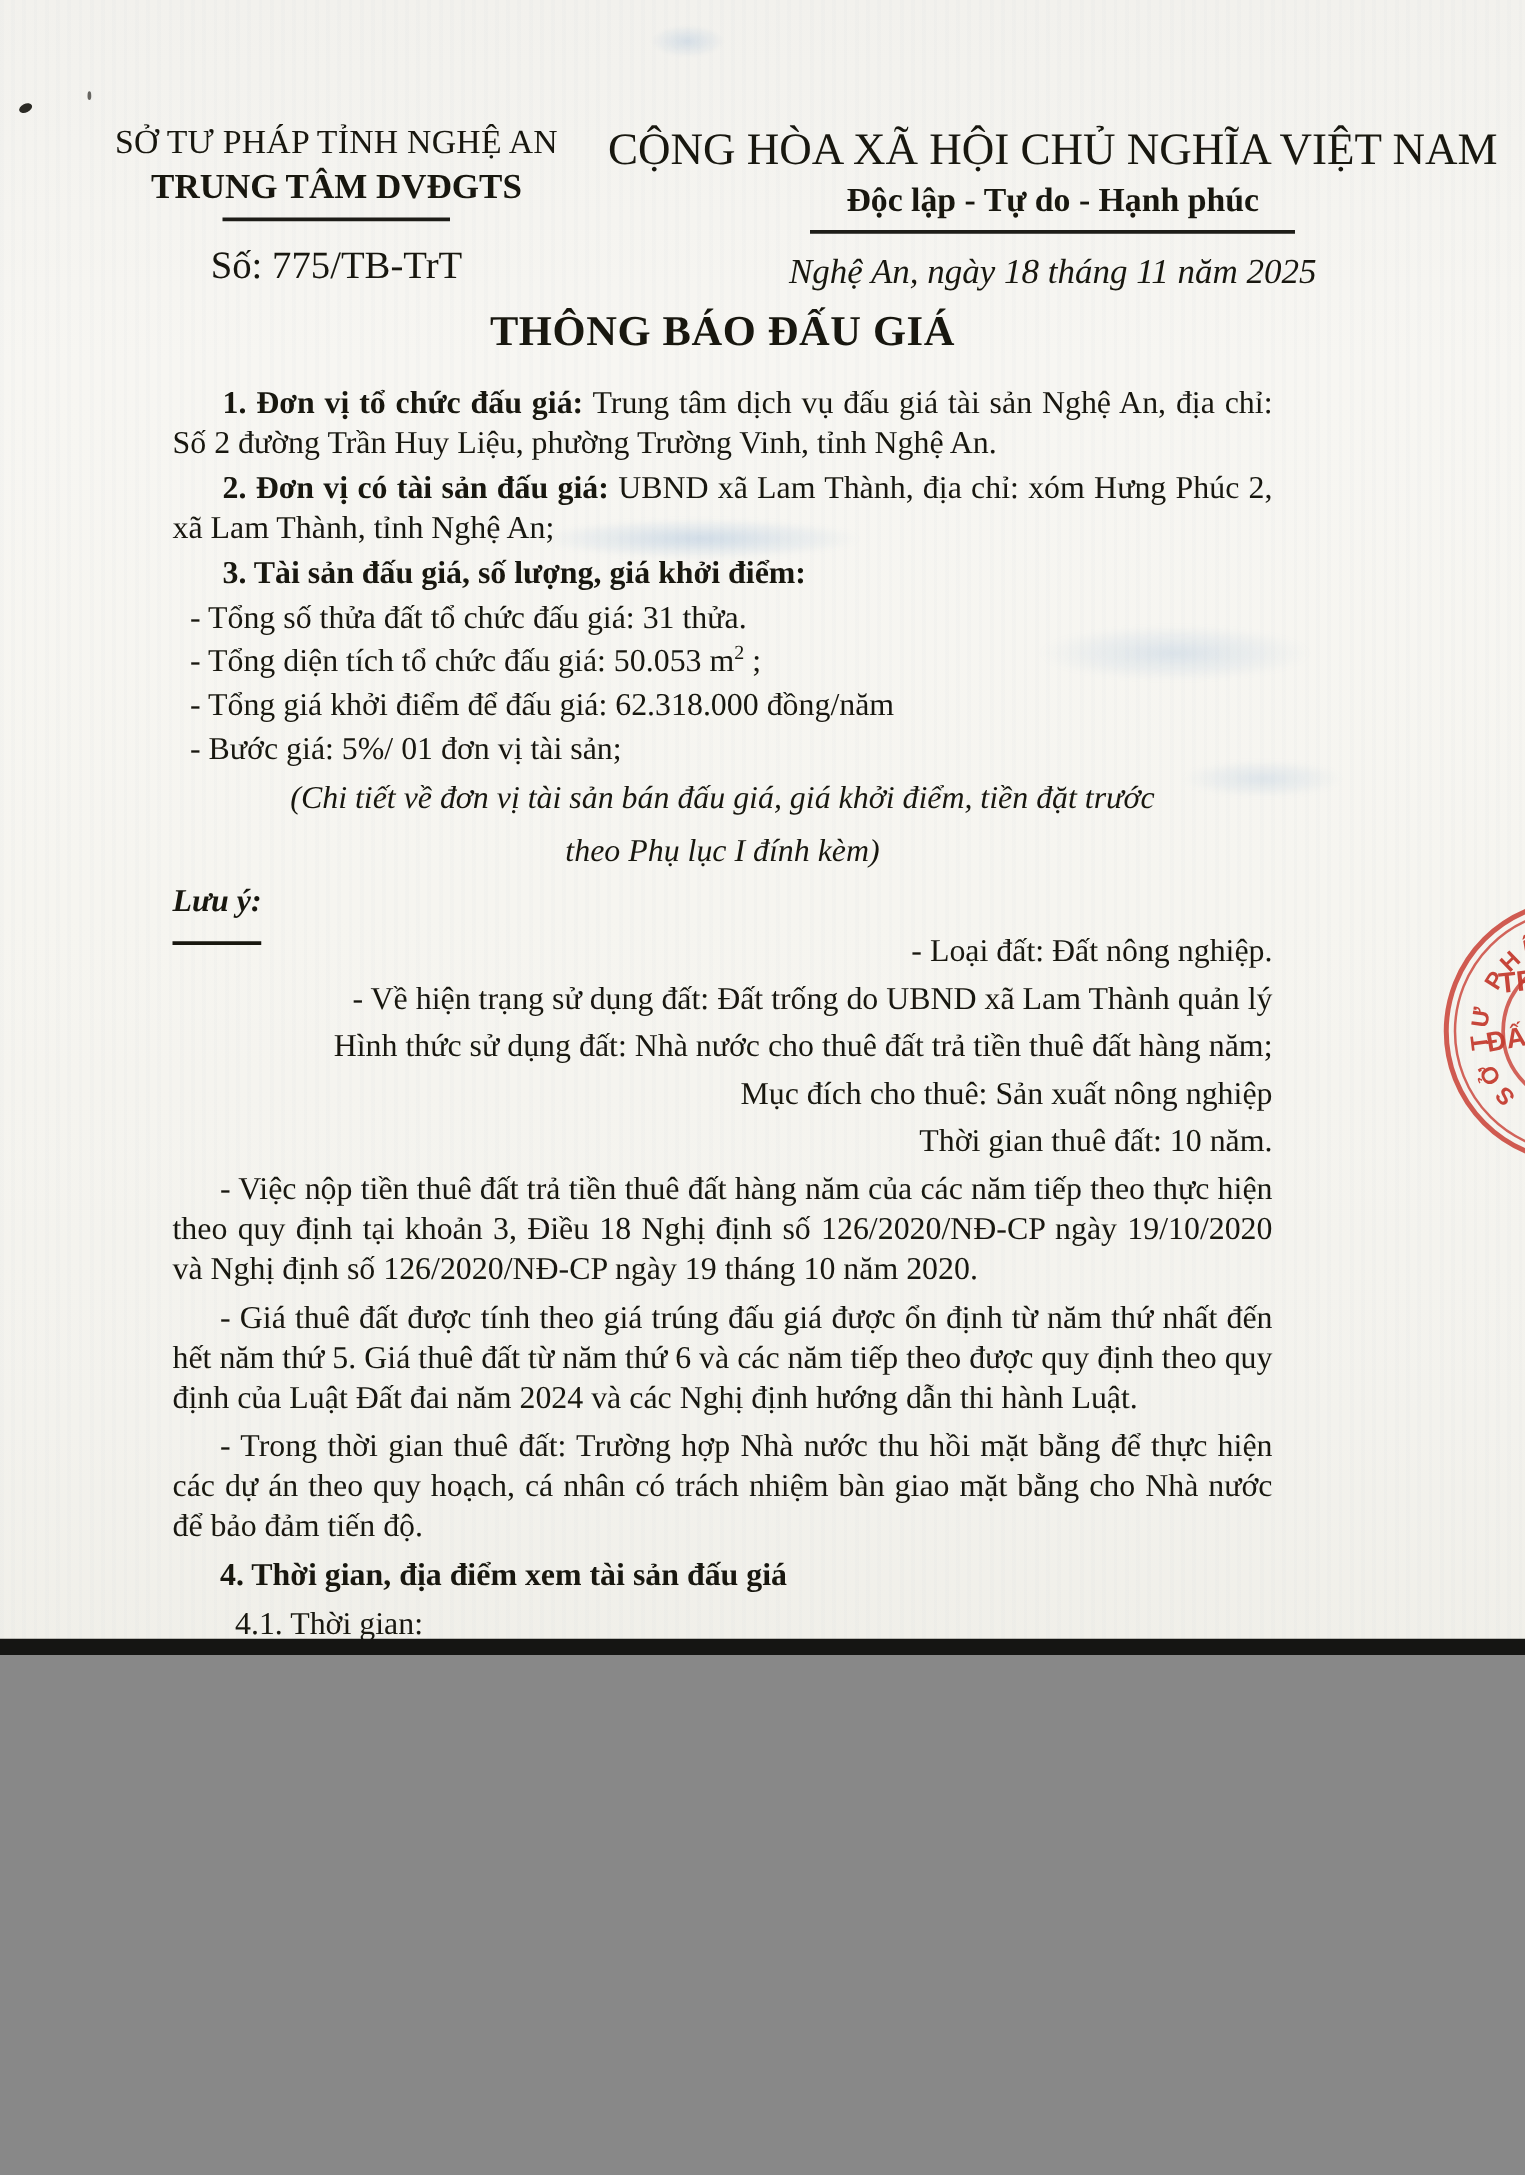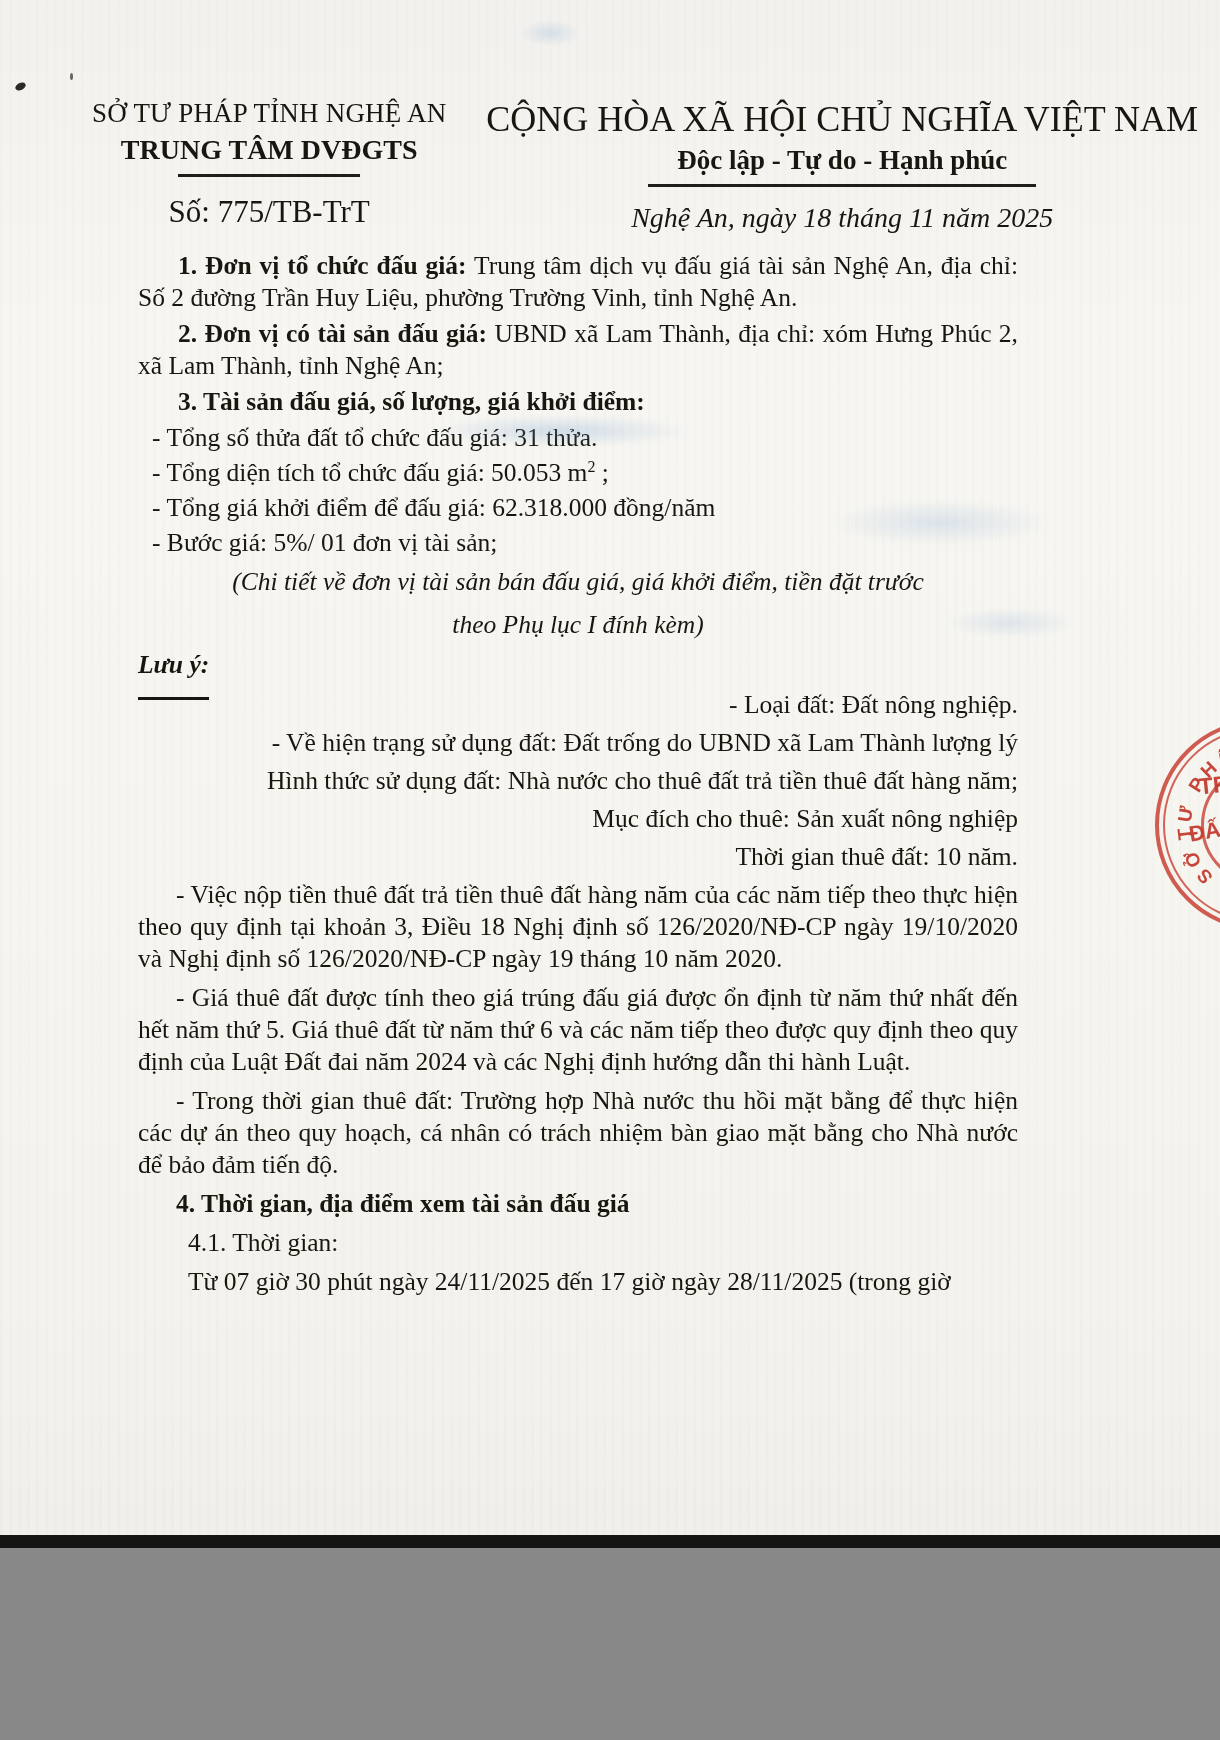--- a/index.html
+++ b/index.html
@@ -1,18 +1,18 @@
 <!DOCTYPE html>
 <html><head>
 <meta charset="utf-8">
 <style>
   html,body{margin:0;padding:0;background:#888;}
   .page{
     position:relative;
-    width:1220px;height:1548px;
+    width:1220px;height:1324px;
     margin:0 auto;
     background:
       repeating-linear-gradient(90deg, rgba(190,200,210,0.06) 0 3px, rgba(255,255,255,0) 3px 9px),
       linear-gradient(180deg,#f2f1ed 0%, #f7f6f2 22%, #f6f5f0 55%, #f3f2ed 86%, #f0efe9 100%);
     overflow:hidden;
     font-family:"Liberation Serif","DejaVu Serif",serif;
     color:#18170f;
   }
   
   .header{position:absolute;top:98px;left:92px;right:88px;display:flex;}
@@ -73,39 +73,40 @@
     </div>
     <div class="header-right">
       <div class="national-title">CỘNG HÒA XÃ HỘI CHỦ NGHĨA VIỆT NAM</div>
       <div class="motto">Độc lập - Tự do - Hạnh phúc</div>
       <div class="rule-right"></div>
       <div class="place-date">Nghệ An, ngày 18 tháng 11 năm 2025</div>
     </div>
   </div>
 
   <div class="content">
+    <div class="doc-title">THÔNG BÁO ĐẤU GIÁ</div>
 
     <p class="num-para"><span class="bold">1. Đơn vị tổ chức đấu giá:</span><span> Trung tâm dịch vụ đấu giá tài sản Nghệ An, địa chỉ: Số 2 đường Trần Huy Liệu, phường Trường Vinh, tỉnh Nghệ An.</span></p>
 
     <p class="num-para"><span class="bold">2. Đơn vị có tài sản đấu giá:</span><span> UBND xã Lam Thành, địa chỉ: xóm Hưng Phúc 2, xã Lam Thành, tỉnh Nghệ An;</span></p>
 
     <p class="num-para bold">3. Tài sản đấu giá, số lượng, giá khởi điểm:</p>
 
     <p class="s3-bullet">- Tổng số thửa đất tổ chức đấu giá: 31 thửa.</p>
     <p class="s3-bullet"><span>- Tổng diện tích tổ chức đấu giá:  50.053 m</span><sup>2</sup><span> ;</span></p>
     <p class="s3-bullet">- Tổng giá khởi điểm để đấu giá: 62.318.000 đồng/năm</p>
     <p class="s3-bullet">- Bước giá: 5%/ 01 đơn vị tài sản;</p>
 
     <p class="centered-note">(Chi tiết về đơn vị tài sản bán đấu giá, giá khởi điểm, tiền đặt trước</p>
     <p class="centered-note">theo Phụ lục I đính kèm)</p>
 
     <p class="luu-y"><span>Lưu ý:</span></p>
 
     <p class="note-single">- Loại đất: Đất nông nghiệp.</p>
-    <p class="note-single">- Về hiện trạng sử dụng đất: Đất trống do UBND xã Lam Thành lượng lý</p>
+    <p class="note-single">- Về hiện trạng sử dụng đất: Đất trống do UBND xã Lam Thành quản lý</p>
     <p class="note-single">Hình thức sử dụng đất:  Nhà nước cho thuê đất trả tiền thuê đất hàng năm;</p>
     <p class="note-single">Mục đích cho thuê: Sản xuất nông nghiệp</p>
     <p class="note-single">Thời gian thuê đất: 10 năm.</p>
 
     <p class="note-para">- Việc nộp tiền thuê đất trả tiền thuê đất hàng năm của các năm tiếp theo thực hiện theo quy định tại khoản 3, Điều 18 Nghị định số 126/2020/NĐ-CP ngày 19/10/2020 và Nghị định số 126/2020/NĐ-CP ngày 19 tháng 10 năm 2020.</p>
     <p class="note-para">- Giá thuê đất được tính theo giá trúng đấu giá được ổn định từ năm thứ nhất đến hết năm thứ 5. Giá thuê đất từ năm thứ 6 và các năm tiếp theo được quy định theo quy định của Luật Đất đai năm 2024 và các Nghị định hướng dẫn thi hành Luật.</p>
     <p class="note-para">- Trong thời gian thuê đất: Trường hợp Nhà nước thu hồi mặt bằng để thực hiện các dự án theo quy hoạch, cá nhân có trách nhiệm bàn giao mặt bằng cho Nhà nước để bảo đảm tiến độ.</p>
 
     <p class="h4-para">4. Thời gian, địa điểm xem tài sản đấu giá</p>
     <p class="sub-para">4.1. Thời gian:</p>

